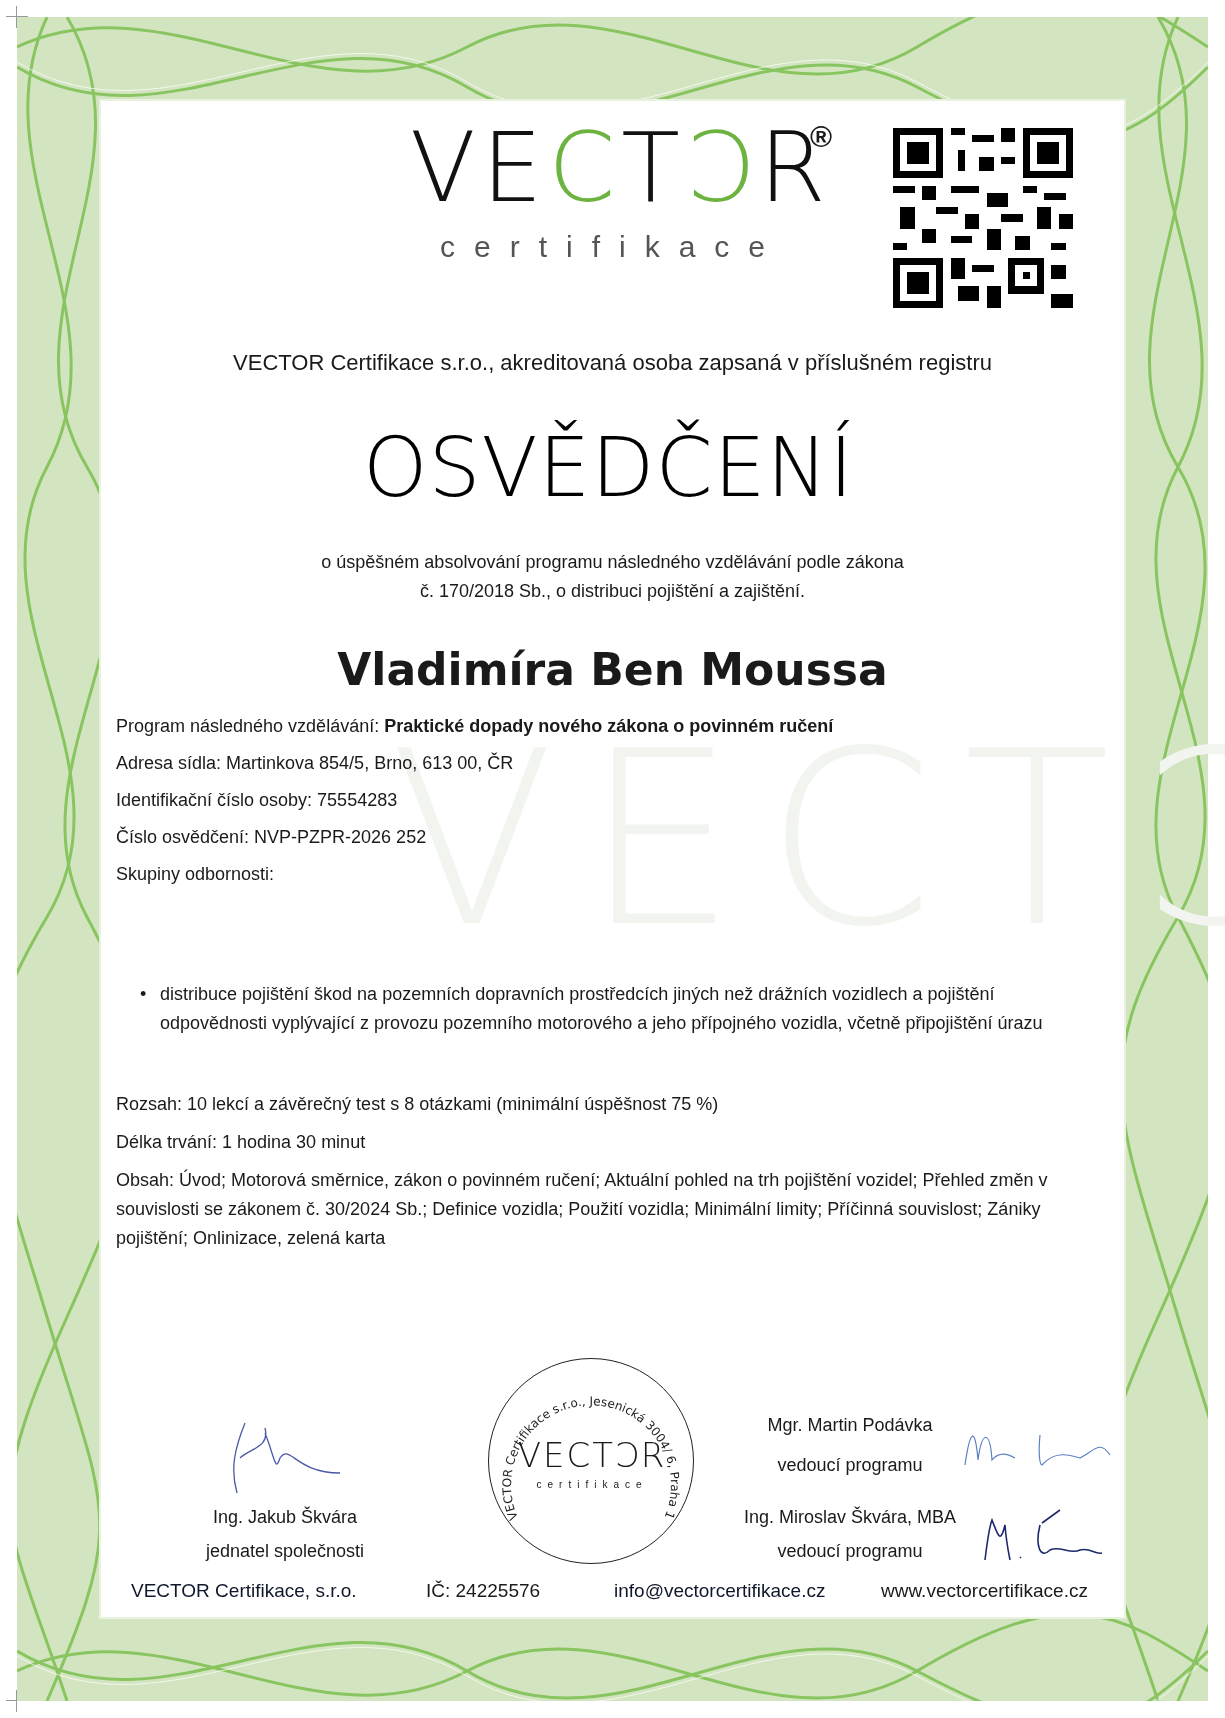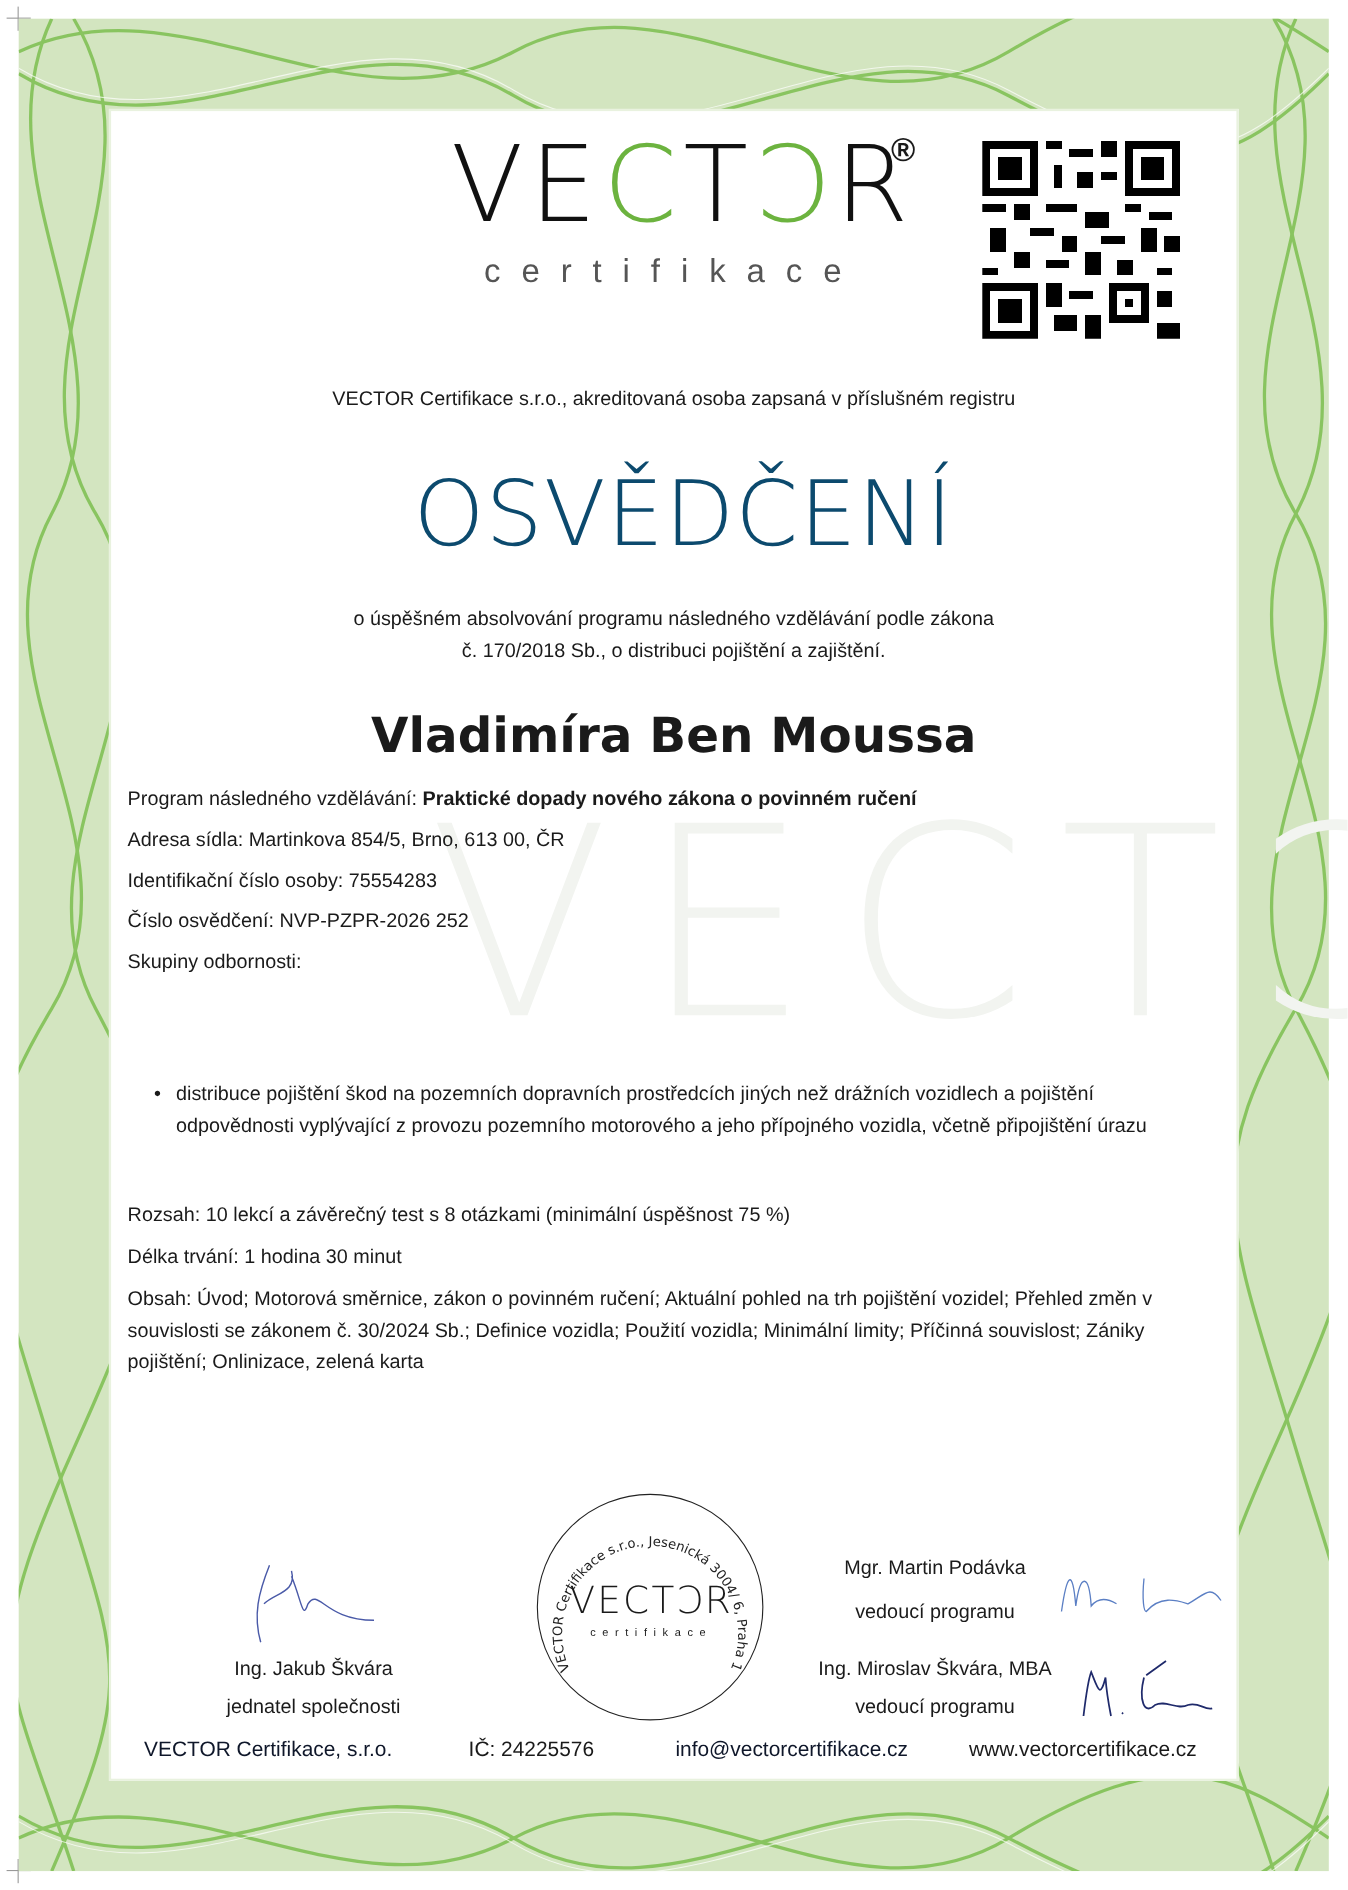--- a/index.html
+++ b/index.html
@@ -31,22 +31,22 @@
     font-family: "DejaVu Sans", sans-serif; font-size: 96px; font-weight: 300;
     letter-spacing: 6px; line-height: 1; color: #111;
   }
   .logo-word .g { color: #6cb33f; }
   .logo-reg { position: absolute; left: 400px; top: 0; font-size: 30px; font-weight: bold; }
   .logo-sub {
     margin-top: 14px; font-size: 30px; letter-spacing: 19px; color: #555;
     padding-left: 30px;
   }
   .qr { position: absolute; left: 893px; top: 128px; width: 180px; height: 180px; }
-  .intro { position: absolute; left: 200px; top: 348px; width: 825px; text-align: center; font-size: 18px; line-height: 29px; }
-  .title { position: absolute; left: 209px; top: 420px; width: 825px; text-align: center; font-size: 82px; color: #0c4a6e; font-family: "DejaVu Sans", sans-serif; font-weight: 300; letter-spacing: 1px; }
+  .intro { position: absolute; left: 200px; top: 348px; width: 825px; text-align: center; font-size: 22px; line-height: 29px; }
+  .title { position: absolute; left: 196px; top: 420px; width: 825px; text-align: center; font-size: 82px; color: #000000; font-family: "DejaVu Sans", sans-serif; font-weight: 300; letter-spacing: 1px; }
   .subtitle { position: absolute; left: 200px; top: 548px; width: 825px; text-align: center; font-size: 18px; line-height: 29px; }
   .name { position: absolute; left: 200px; top: 644px; width: 825px; text-align: center; font-size: 44px; font-weight: bold; font-family: "DejaVu Sans", sans-serif; }
   .details { position: absolute; left: 116px; top: 712px; width: 990px; font-size: 18px; }
   .row { height: 37px; line-height: 28px; }
   .row b { font-weight: bold; margin-top: 29px; }
   .skupiny { position: absolute; left: 160px; top: 980px; width: 940px; font-size: 18px; line-height: 29px; }
   .bullet { position: absolute; left: -20px; top: 0; }
   .extra { position: absolute; left: 116px; top: 1090px; width: 990px; font-size: 18px; }
   .extra .row { height: 38px; }
   .obsah { line-height: 29px; }

